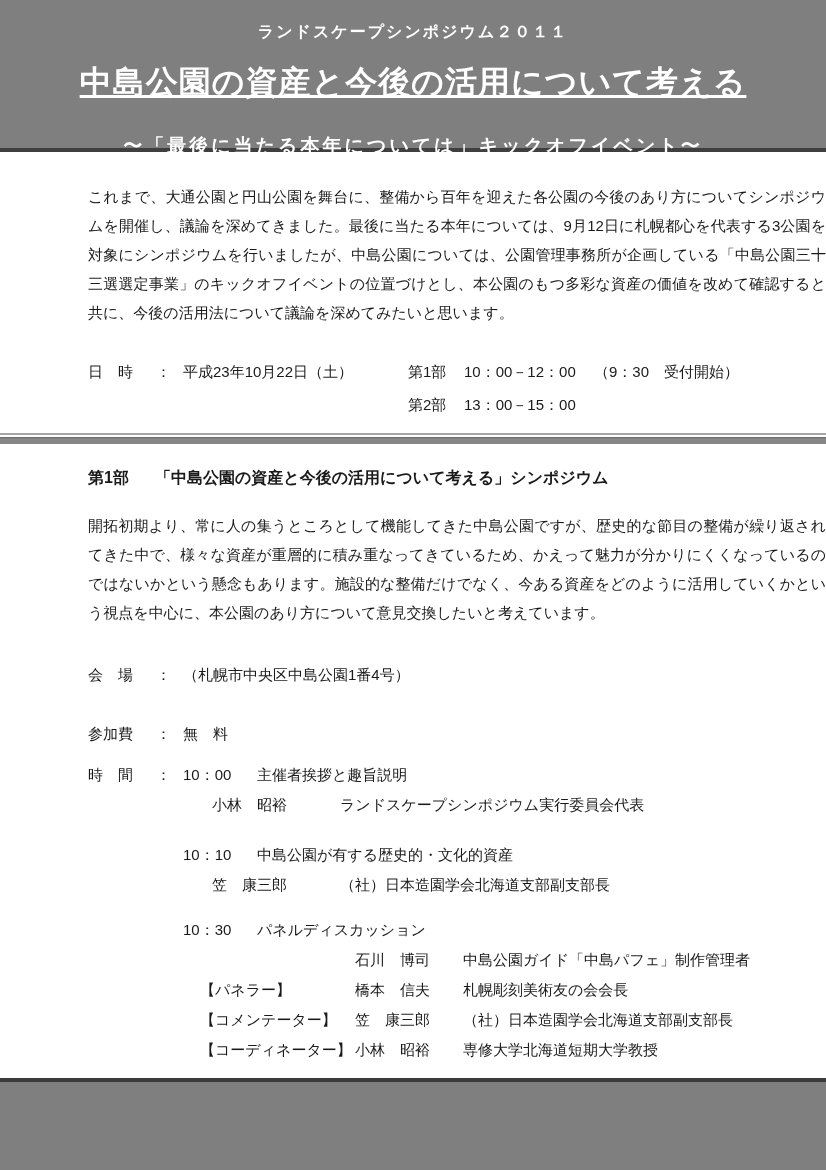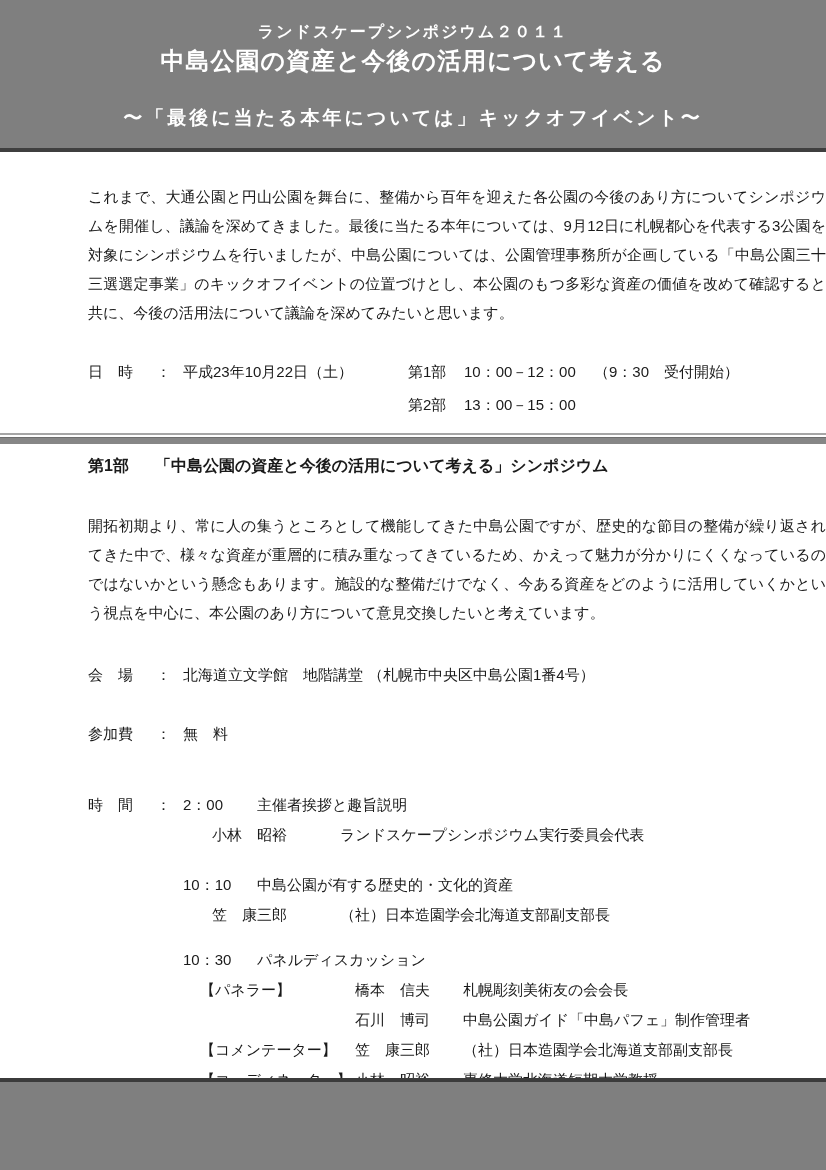--- a/index.html
+++ b/index.html
@@ -19,21 +19,21 @@
 
   
   .band-header {
     height: 148px;
     background: #7f7f7f;
     border-bottom: 4px solid #3f3f3f;
     color: #ffffff;
     text-align: center;
   }
   .series   { padding-top: 22px; font-size: 16px; font-weight: bold; letter-spacing: 2px; }
-  .title    { margin-top: 2px;  font-size: 24px; font-weight: bold; letter-spacing: 1px; }
+  .title    { margin-top: 18px;  font-size: 32px; font-weight: bold; letter-spacing: 1px; text-decoration: underline; }
   .subtitle { margin-top: 28px;  font-size: 19px; font-weight: bold; letter-spacing: 3px; }
 
   
   .content { padding-left: 88px; font-size: 15px; }
   .para { line-height: 29px; text-align: justify; }
   .intro { margin-top: 30px; }
 
   .info-row { display: flex; align-items: flex-start; line-height: 31px; margin-top: 28px; }
   .lbl   { display: inline-block; width: 68px; white-space: pre; }
   .colon { display: inline-block; width: 15px; margin-right: 12px; }
@@ -46,28 +46,28 @@
   .s-name { display: inline-block; width: 56px; }
   .s-time { display: inline-block; width: 130px; }
 
   
   .divider { margin-top: 12px; }
   .divider .thin  { height: 2px; background: #a6a6a6; }
   .divider .gapln { height: 2px; background: #ffffff; }
   .divider .thick { height: 6px; background: #868686; border-top: 1px solid #6e6e6e; }
 
   
-  .part-heading { margin-top: 12px; font-size: 16px; font-weight: bold; }
+  .part-heading { margin-top: 24px; font-size: 16px; font-weight: bold; }
   .part-heading .hgap { display: inline-block; width: 26px; }
-  .part-desc { margin-top: 34px; }
+  .part-desc { margin-top: 22px; }
   .venue-row { margin-top: 32px; }
   .venue-name { display: inline-block; width: 185px; }
 
   
-  .schedule { margin-top: 41px; }
+  .schedule { margin-top: 11px; }
   .srow { display: flex; line-height: 30px; }
   .sch-spacer { display: inline-block; width: 95px;  flex: none; }
   .sch-time   { display: inline-block; width: 74px;  flex: none; }
   .sp-spacer  { display: inline-block; width: 124px; flex: none; }
   .sp-name    { display: inline-block; width: 128px; flex: none; }
   .pn-spacer  { display: inline-block; width: 112px; flex: none; }
   .pn-role    { display: inline-block; width: 155px; flex: none; }
   .pn-name    { display: inline-block; width: 108px; flex: none; }
   .gap20 { height: 20px; }
   .gap15 { height: 15px; }
@@ -123,36 +123,35 @@
   <section class="content">
     <h2 class="part-heading">
       <span>第1部</span><span class="hgap"></span><span>「中島公園の資産と今後の活用について考える」シンポジウム</span>
     </h2>
 
     <p class="para part-desc">開拓初期より、常に人の集うところとして機能してきた中島公園ですが、歴史的な節目の整備が繰り返されてきた中で、様々な資産が重層的に積み重なってきているため、かえって魅力が分かりにくくなっているのではないかという懸念もあります。施設的な整備だけでなく、今ある資産をどのように活用していくかという視点を中心に、本公園のあり方について意見交換したいと考えています。</p>
 
     <div class="info-row venue-row">
       <span class="lbl">会　場</span>
       <span class="colon">：</span>
-      <span class="venue-name">北海道立文学館　地階講堂</span>
       <span class="venue-addr">（札幌市中央区中島公園1番4号）</span>
     </div>
 
     <div class="info-row">
       <span class="lbl">参加費</span>
       <span class="colon">：</span>
       <span>無　料</span>
     </div>
 
     <div class="schedule">
 
       <div class="srow">
         <span class="lbl">時　間</span>
         <span class="colon">：</span>
-        <span class="sch-time">2：00</span>
+        <span class="sch-time">10：00</span>
         <span>主催者挨拶と趣旨説明</span>
       </div>
       <div class="srow">
         <span class="sp-spacer"></span>
         <span class="sp-name">小林　昭裕</span>
         <span>ランドスケープシンポジウム実行委員会代表</span>
       </div>
 
       <div class="gap20"></div>
 
@@ -169,32 +168,32 @@
 
       <div class="gap15"></div>
 
       <div class="srow">
         <span class="sch-spacer"></span>
         <span class="sch-time">10：30</span>
         <span>パネルディスカッション</span>
       </div>
       <div class="srow">
         <span class="pn-spacer"></span>
+        <span class="pn-role"></span>
+        <span class="pn-name">石川　博司</span>
+        <span>中島公園ガイド「中島パフェ」制作管理者</span>
+      </div>
+      <div class="srow">
+        <span class="pn-spacer"></span>
         <span class="pn-role">【パネラー】</span>
         <span class="pn-name">橋本　信夫</span>
         <span>札幌彫刻美術友の会会長</span>
       </div>
       <div class="srow">
         <span class="pn-spacer"></span>
-        <span class="pn-role"></span>
-        <span class="pn-name">石川　博司</span>
-        <span>中島公園ガイド「中島パフェ」制作管理者</span>
-      </div>
-      <div class="srow">
-        <span class="pn-spacer"></span>
         <span class="pn-role">【コメンテーター】</span>
         <span class="pn-name">笠　康三郎</span>
         <span>（社）日本造園学会北海道支部副支部長</span>
       </div>
       <div class="srow">
         <span class="pn-spacer"></span>
         <span class="pn-role">【コーディネーター】</span>
         <span class="pn-name">小林　昭裕</span>
         <span>専修大学北海道短期大学教授</span>
       </div>

